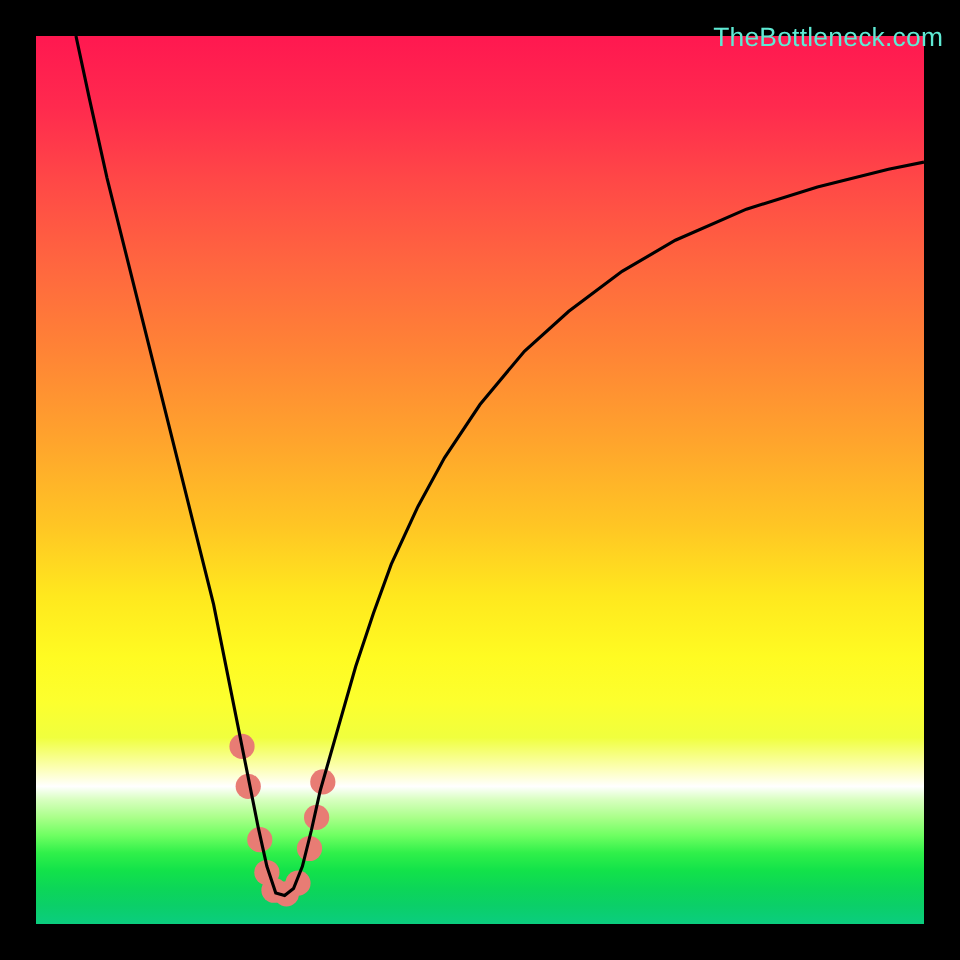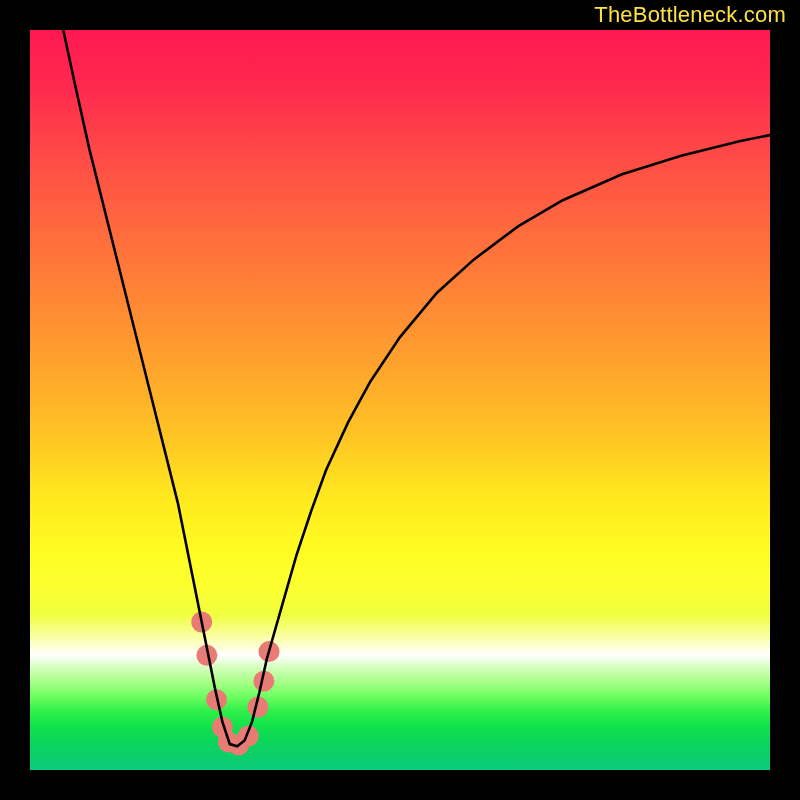--- a/index.html
+++ b/index.html
@@ -6,23 +6,23 @@
   body {
     width: 800px;
     height: 800px;
     background: #000;
     position: relative;
     overflow: hidden;
     font-family: Arial, Helvetica, sans-serif;
   }
   .watermark {
     position: absolute;
-    top: 2px;
+    top: 18px;
     right: 14px;
-    color: #fde047;
+    color: #5eead4;
     font-size: 22px;
     font-weight: 400;
     z-index: 10;
     letter-spacing: 0.2px;
     margin-left: 13px;
   }
   .plot-area {
     position: absolute;
     left: 30px;
     top: 30px;

